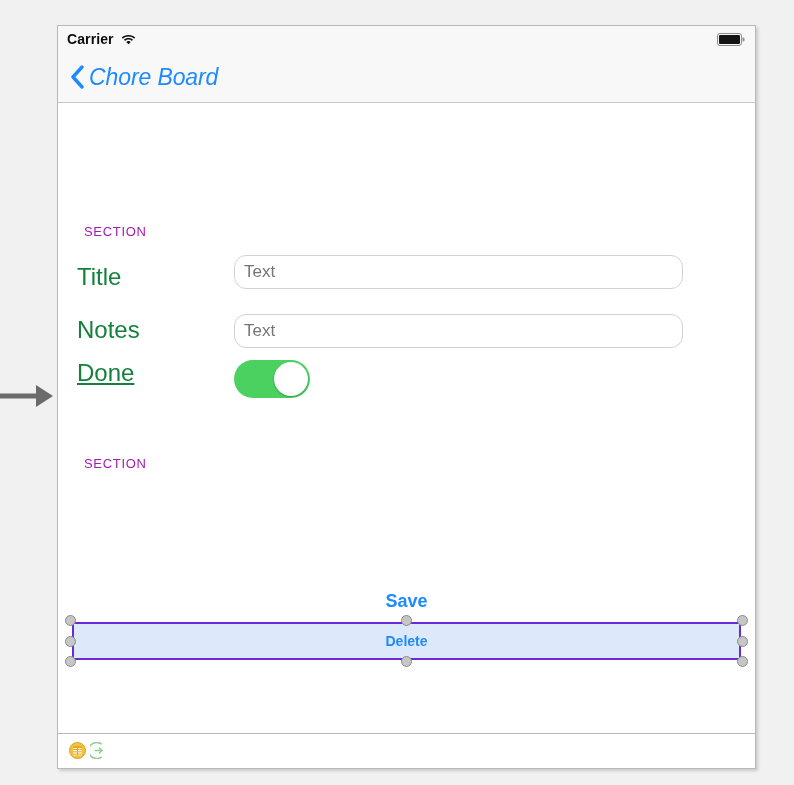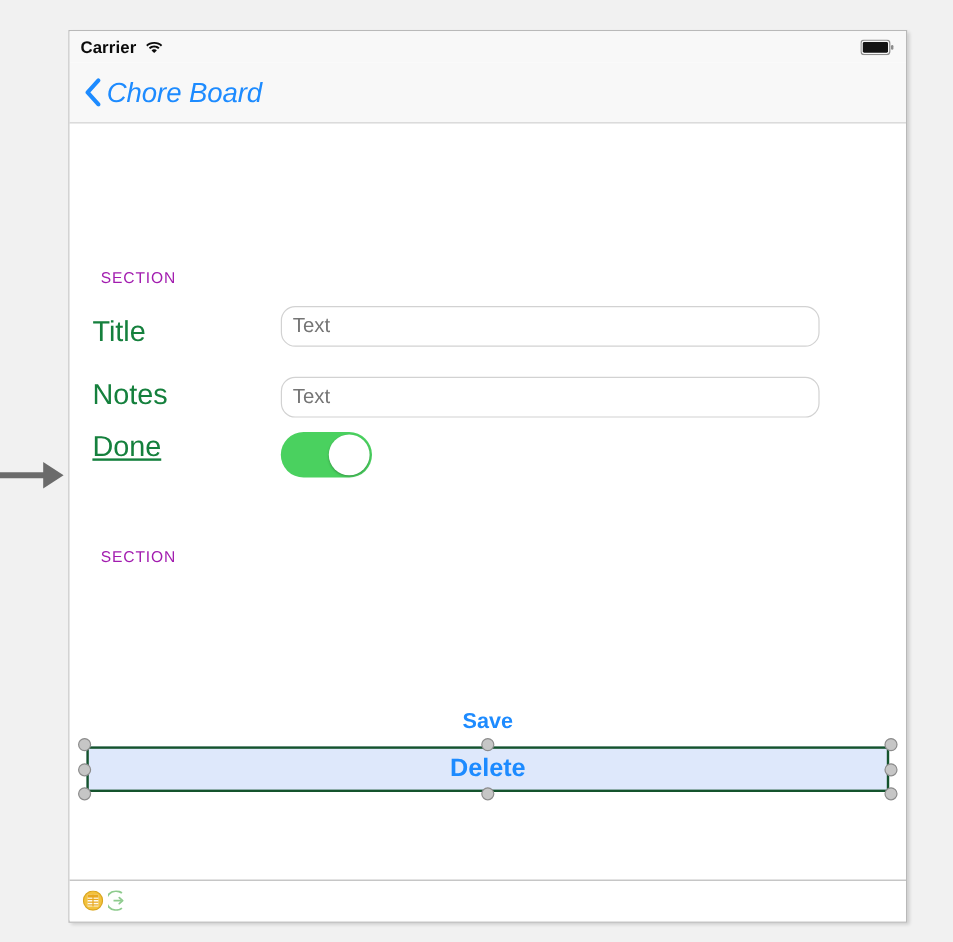--- a/index.html
+++ b/index.html
@@ -177,26 +177,26 @@
     width: 669px;
     height: 38px;
   }
   .delete-button {
     position: absolute;
     left: 0;
     top: 0;
     width: 100%;
     height: 100%;
     background: #dee8fb;
-    border: 2px solid #14532d;
+    border: 2px solid #6d28d9;
     box-sizing: border-box;
     display: flex;
     align-items: center;
     justify-content: center;
-    font-size: 21px;
+    font-size: 14px;
     color: #1d8bff;
     font-weight: bold;
   }
   .handle {
     position: absolute;
     width: 11px;
     height: 11px;
     border-radius: 50%;
     background: #c6c6c6;
     border: 1px solid #8c8c8c;

